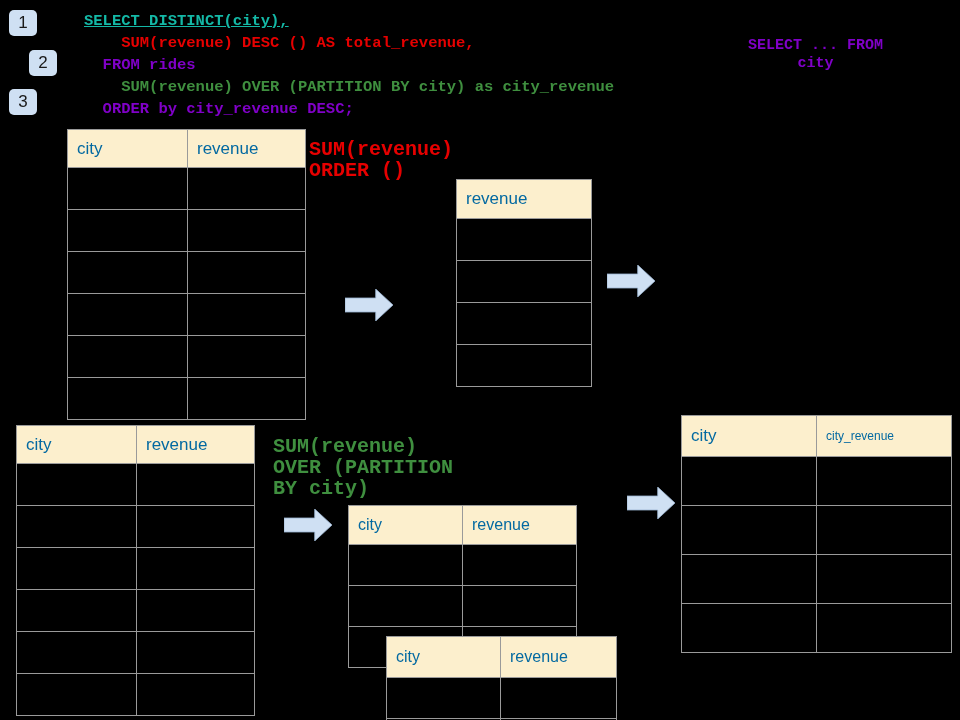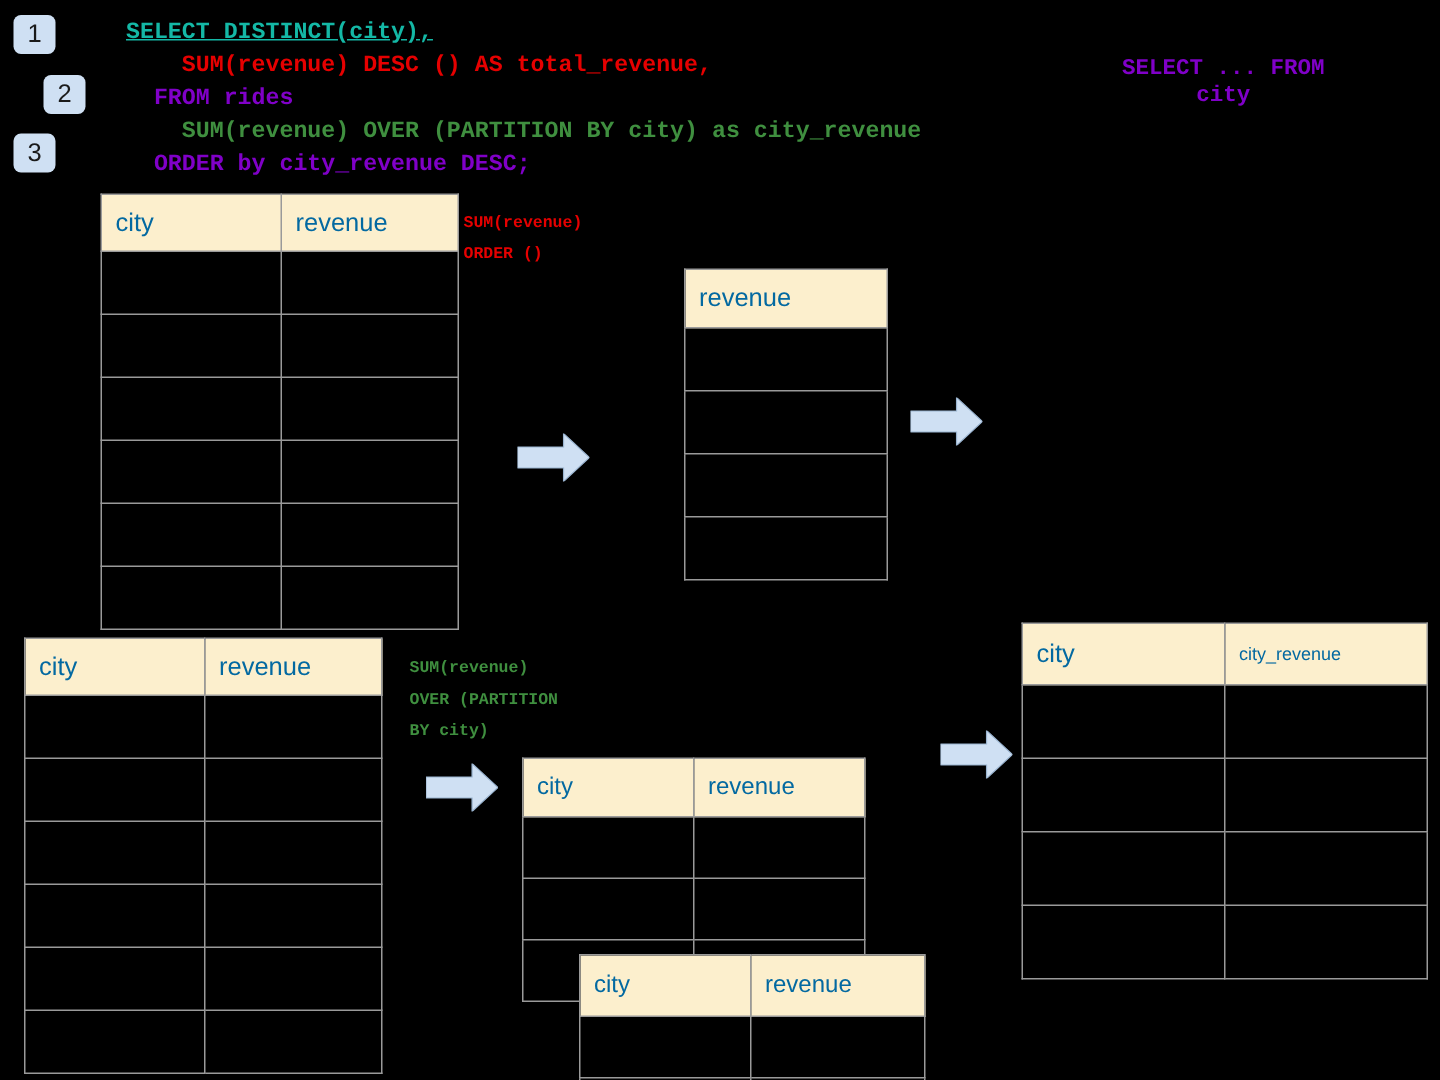--- a/index.html
+++ b/index.html
@@ -10,21 +10,21 @@
   
   .badge{position:absolute;background:#cfe0f3;color:#1a1a1a;
          border-radius:5px;font-family:"Liberation Sans",sans-serif;
          font-size:17px;line-height:26px;text-align:center;
          width:28px;height:26px;}
 
   .sql{position:absolute;left:84px;top:10px;font-size:15.5px;line-height:22px;}
   .sql .ln{white-space:pre;font-family:"Liberation Mono",monospace;font-weight:bold;}
 
   .lbl{position:absolute;font-family:"Liberation Mono",monospace;
-       font-weight:bold;font-size:11px;line-height:21px;white-space:pre;}
+       font-weight:bold;font-size:20px;line-height:21px;white-space:pre;}
   .lbl-sm{font-size:15px;line-height:18px;text-align:center;}
 
   
   .tbl{position:absolute;border-collapse:collapse;table-layout:fixed;
        background:#000;border:1px solid #9a9a9a;}
   .tbl td,.tbl th{border:1px solid #9a9a9a;padding:0;margin:0;}
   .tbl th{background:#fcefcd;color:#0369a1;font-weight:normal;
           font-family:"Liberation Sans",sans-serif;
           text-align:left;padding-left:9px;vertical-align:middle;}
   .tbl td{background:#000;}

